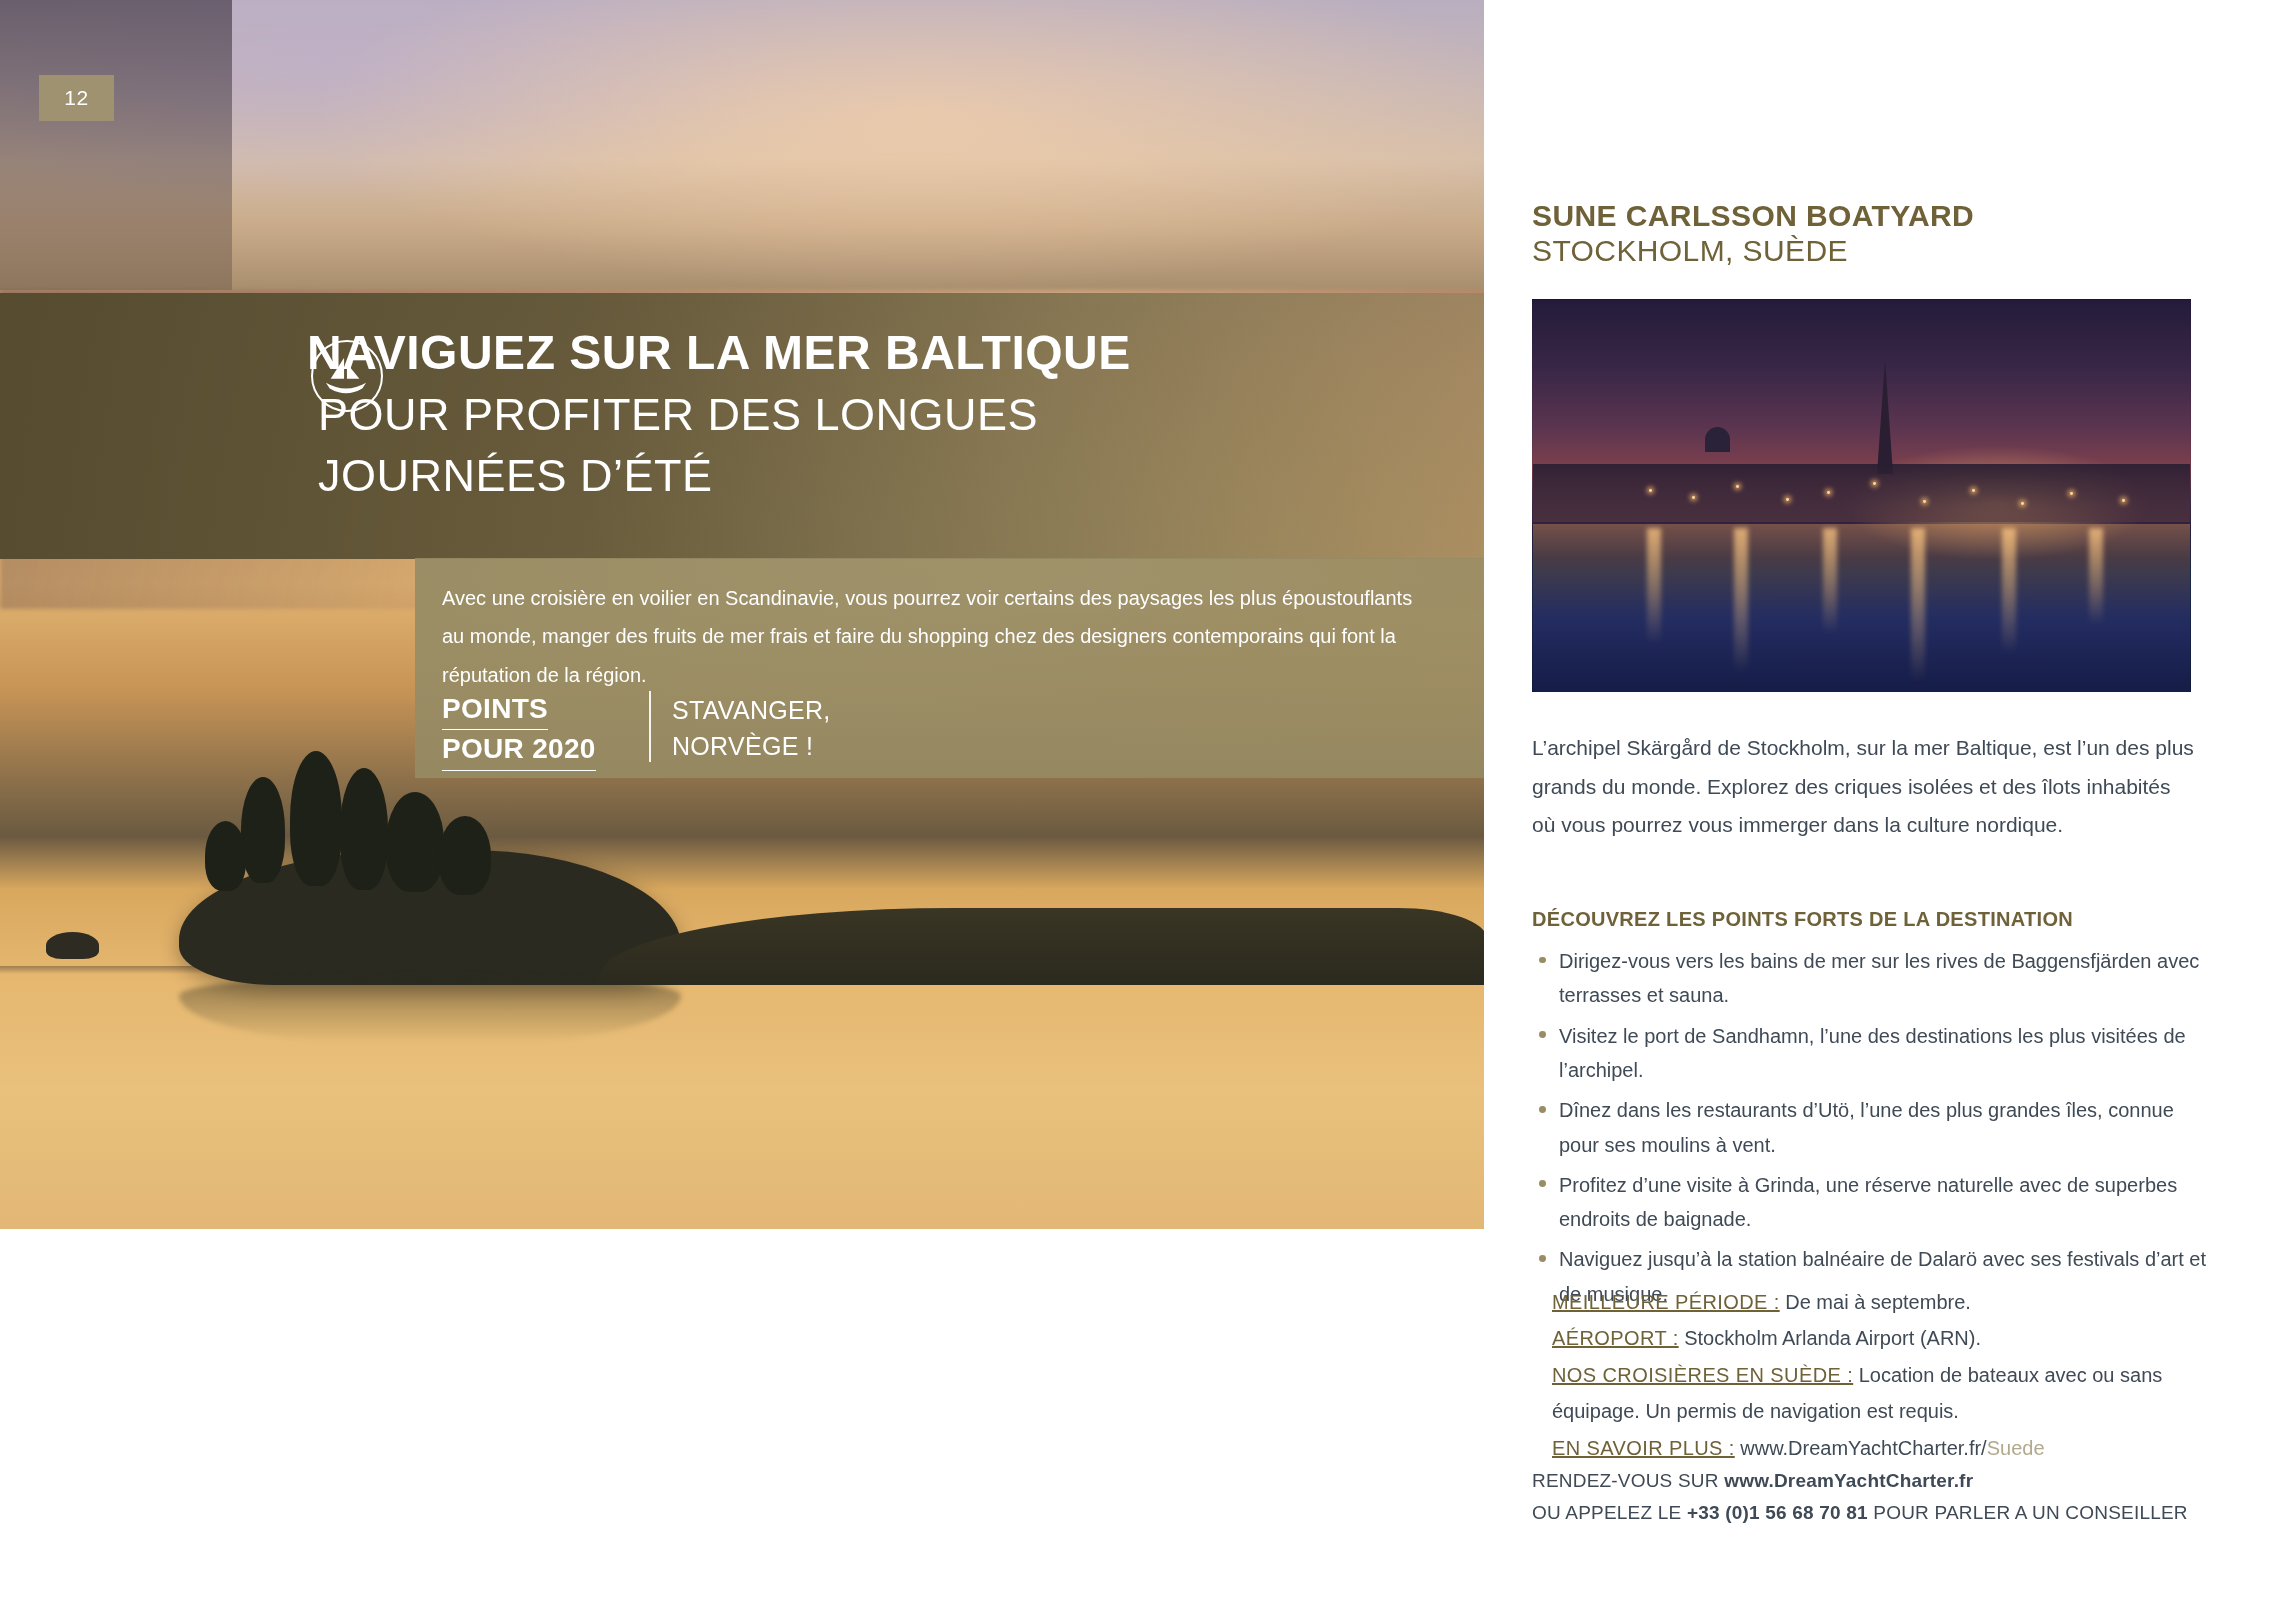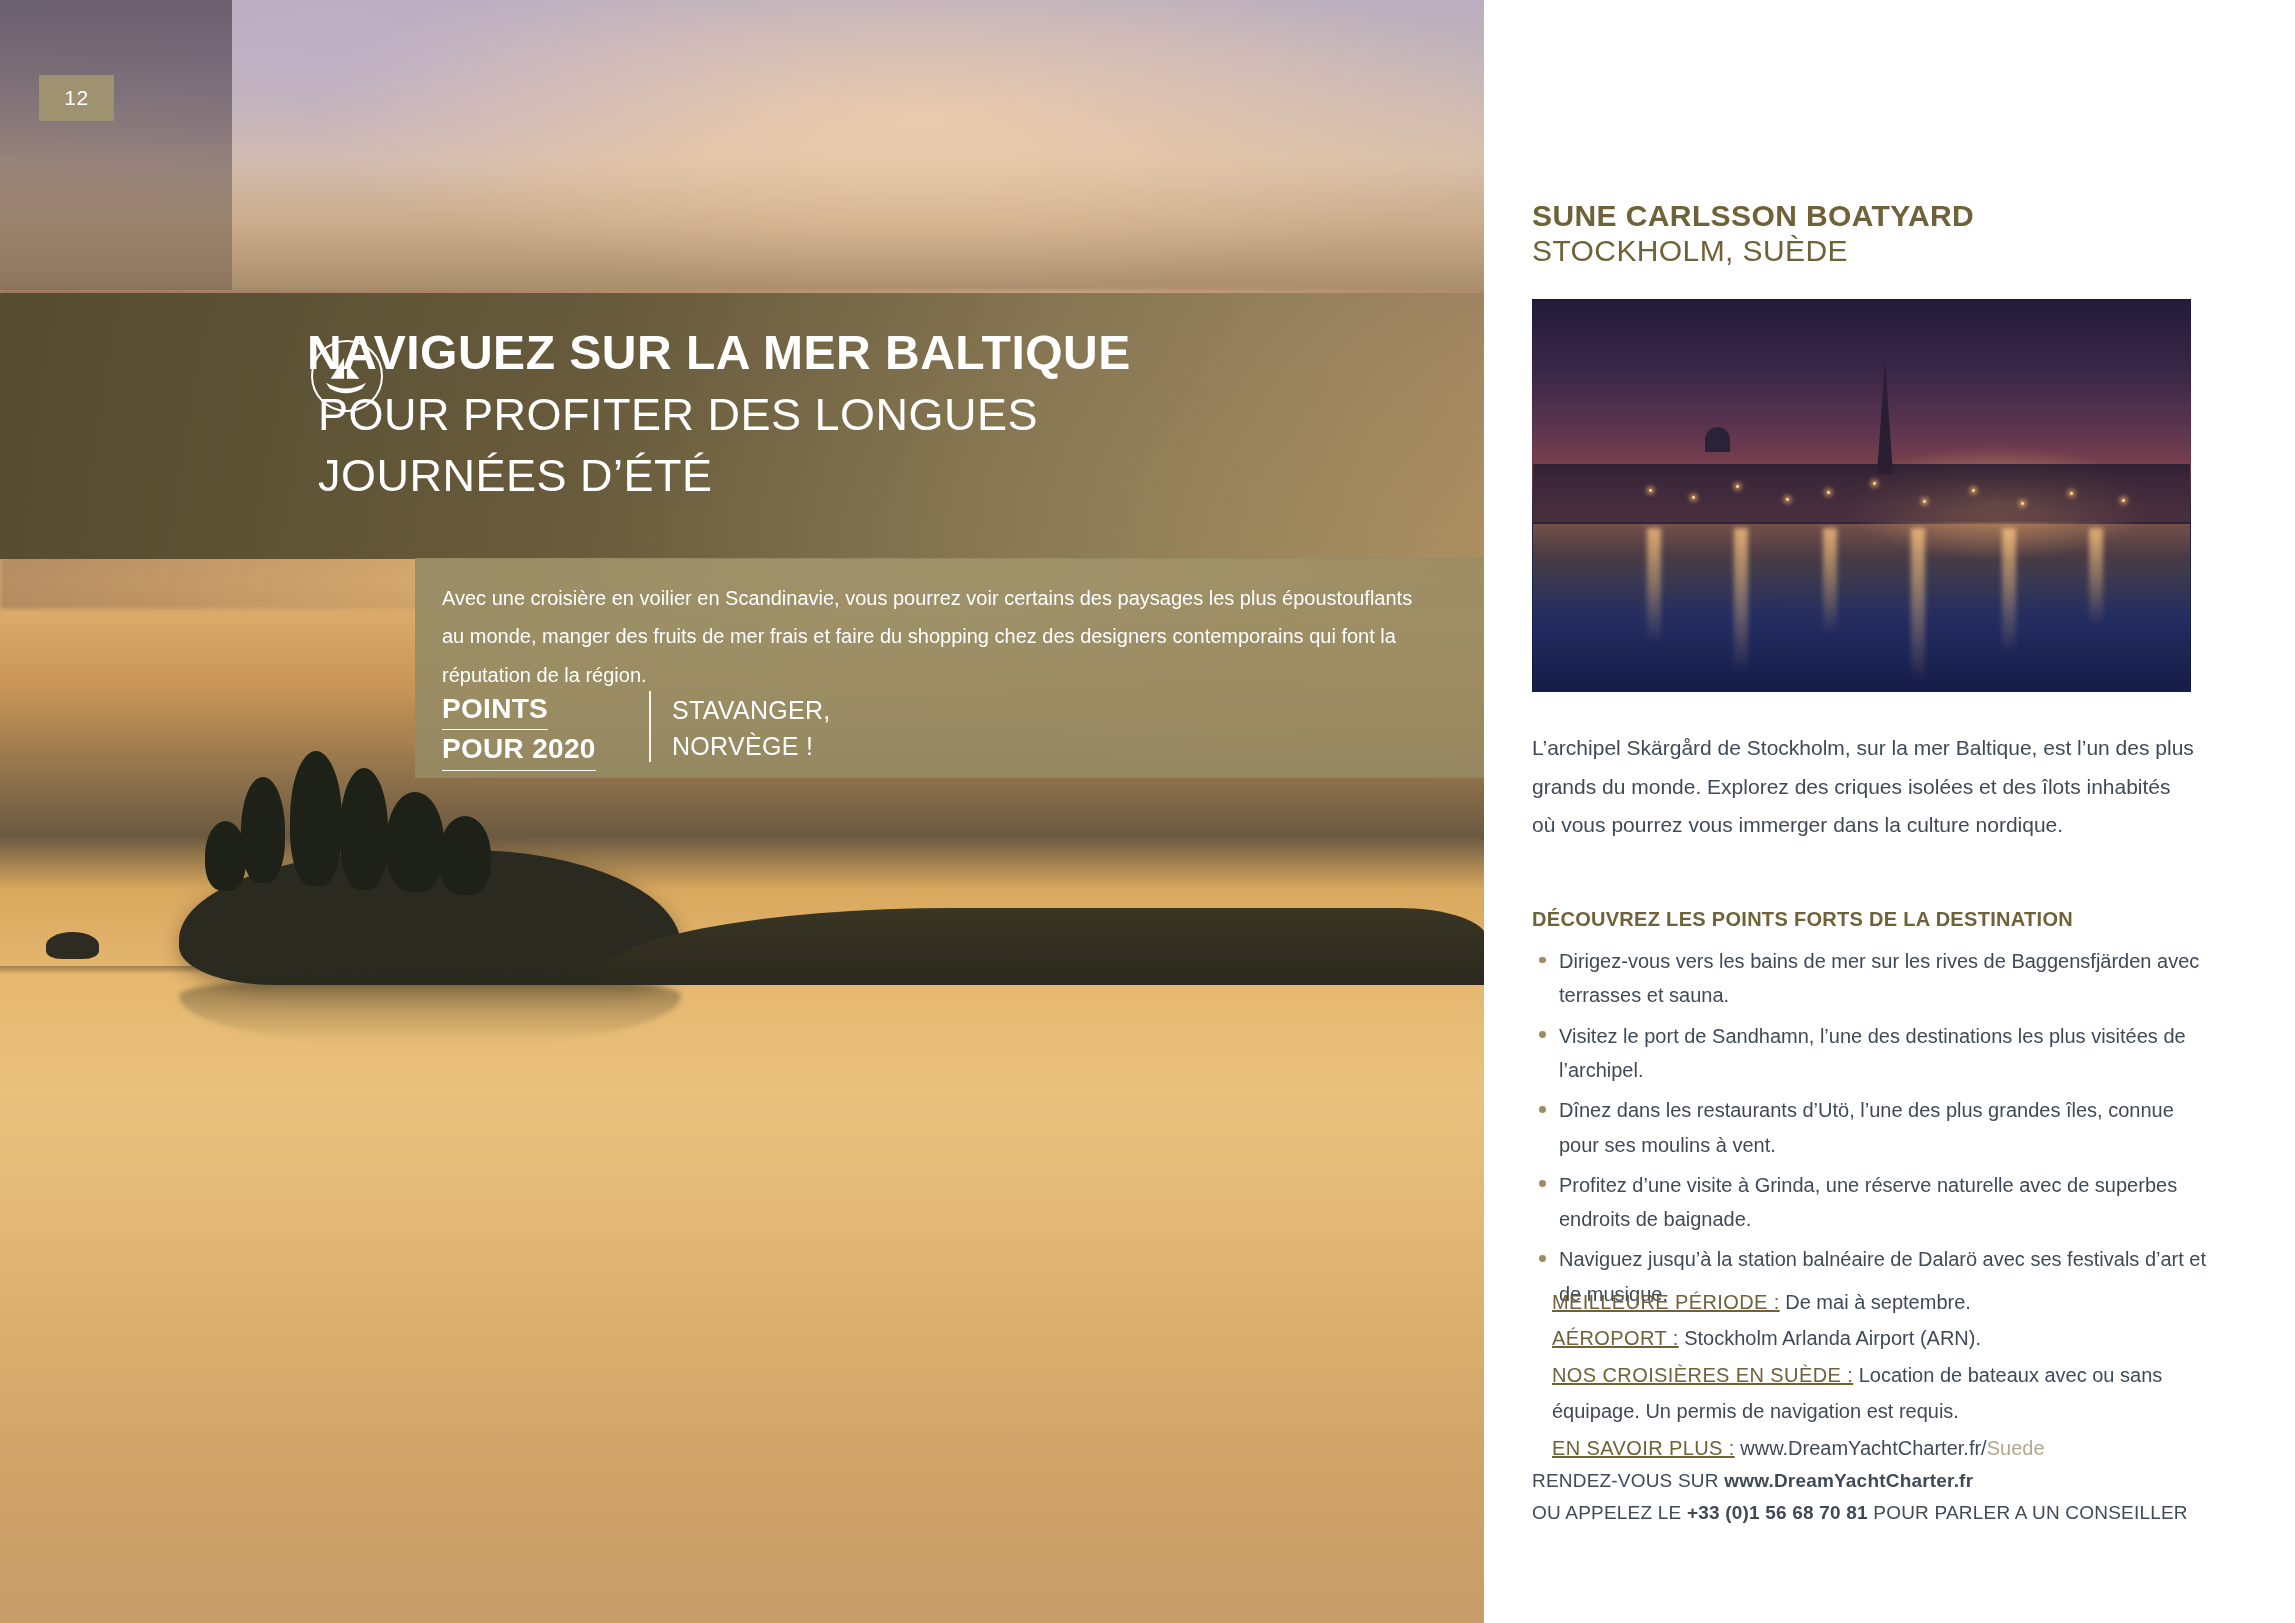--- a/index.html
+++ b/index.html
@@ -14,21 +14,21 @@
     position: relative;
     overflow: hidden;
   }
 
   
   .left-page {
     position: absolute;
     left: 0;
     top: 0;
     width: 1484px;
-    height: 1623px;
+    height: 1229px;
     overflow: hidden;
     background: #1a1410;
   }
 
   
   .sky {
     position: absolute;
     left: 0; top: 0;
     width: 1484px;
     height: 290px;

